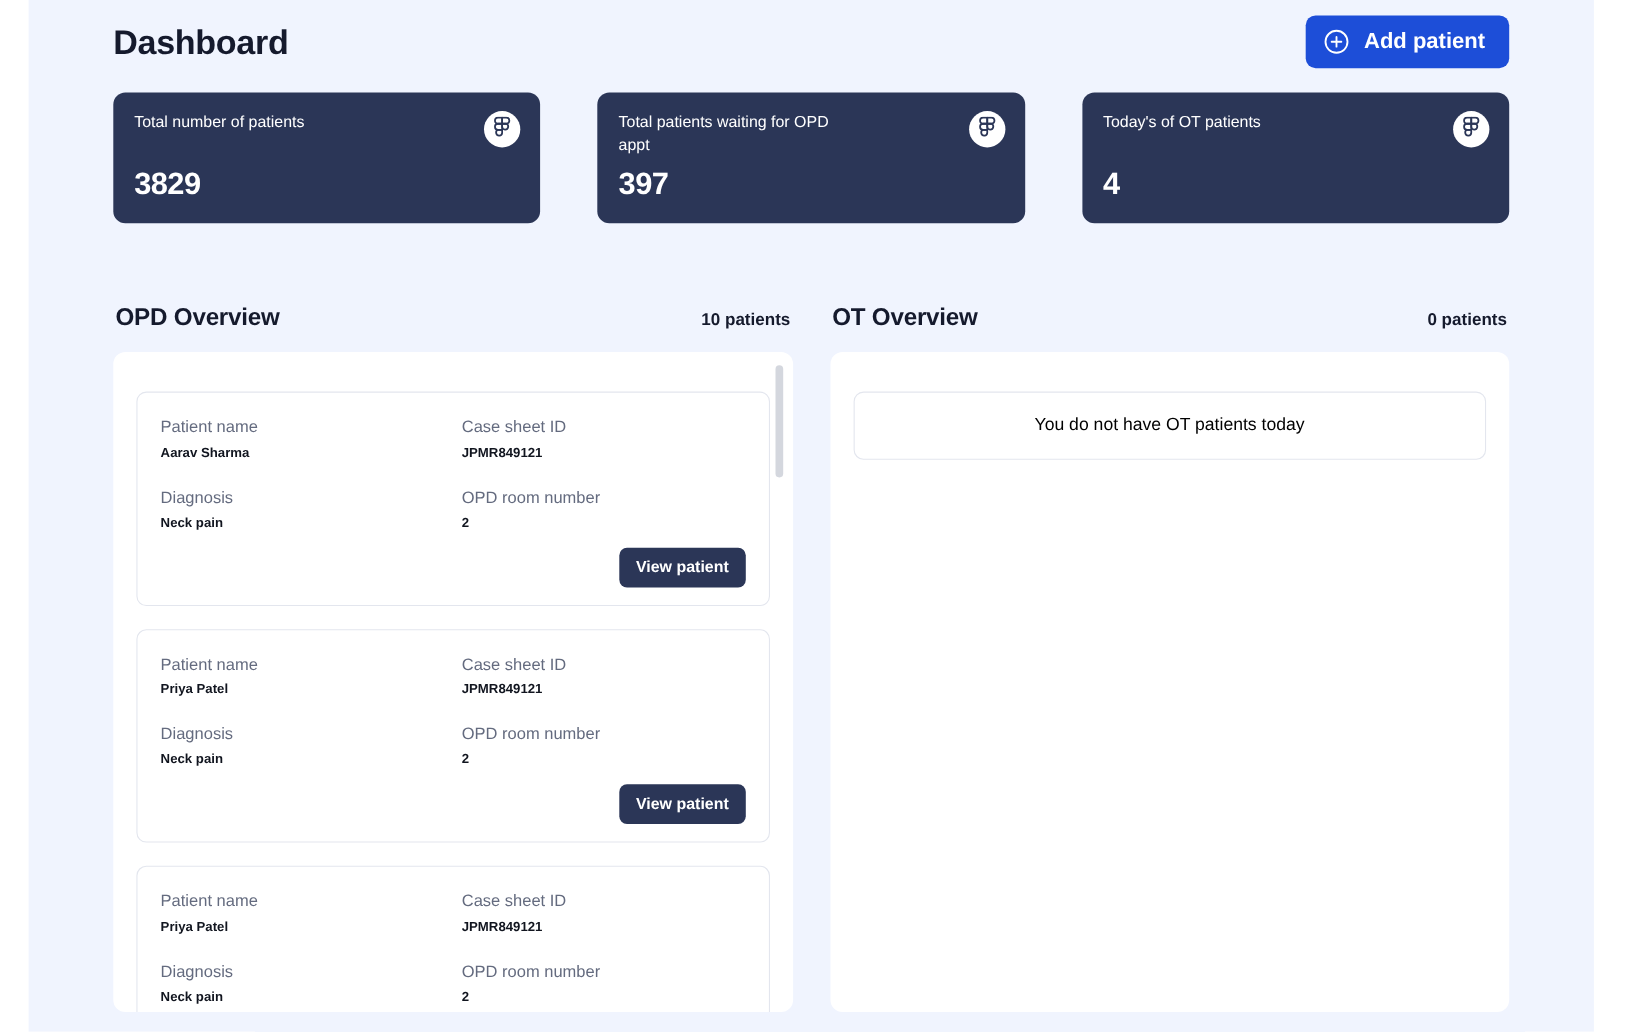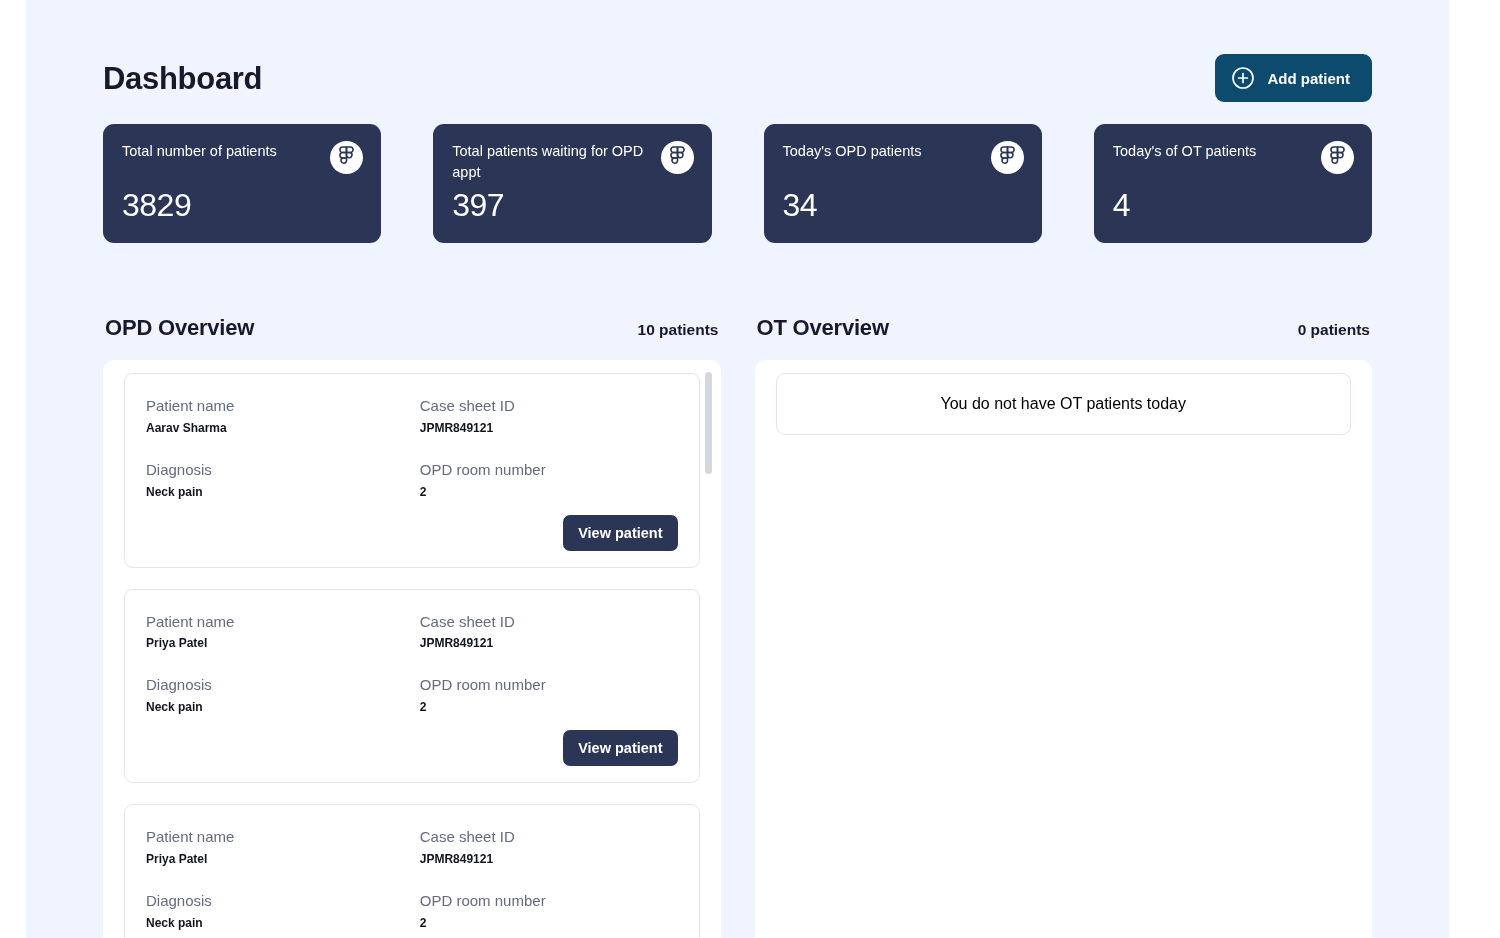--- a/index.html
+++ b/index.html
@@ -29,40 +29,40 @@
     position: relative;
     overflow: hidden;
     padding: 0 77px 0 77px;
   }
 
   
   .page-header {
     display: flex;
     align-items: flex-start;
     justify-content: space-between;
-    padding-top: 60px;
+    padding-top: 20px;
     gap: 19px;
   }
   .page-title {
     font-size: 31px;
     font-weight: bold;
     color: #151a2d;
     letter-spacing: -0.3px;
     line-height: 1.2;
   }
   .add-patient-btn {
     display: inline-flex;
     align-items: center;
     gap: 13px;
-    background: #0c4a6e;
+    background: #1d4ed8;
     color: #ffffff;
     border: none;
     border-radius: 9px;
     padding: 12px 22px 12px 16px;
-    font-size: 15px;
+    font-size: 20px;
     font-weight: bold;
     font-family: "Liberation Sans", sans-serif;
     cursor: pointer;
     margin-top: -6px;
   }
   .plus-circle {
     width: 24px; height: 24px;
     display: inline-flex; align-items: center; justify-content: center;
     flex: 0 0 24px;
   }
@@ -86,22 +86,22 @@
   }
   .stat-label {
     color: #ffffff;
     font-size: 14.5px;
     line-height: 1.45;
     max-width: 215px;
     font-weight: normal;
   }
   .stat-value {
     color: #ffffff;
-    font-size: 32px;
-    font-weight: normal;
+    font-size: 28px;
+    font-weight: bold;
     letter-spacing: -0.5px;
     margin-top: auto;
     line-height: 1;
     padding-bottom: 8px;
   }
   .stat-icon {
     position: absolute;
     top: 17px;
     right: 18px;
     width: 33px; height: 33px;
@@ -139,21 +139,21 @@
   }
 
   .panel {
     background: #ffffff;
     border-radius: 11px;
     position: relative;
     height: 600px;
     overflow: hidden;
   }
   .panel-inner {
-    padding: 13px 21px 0 21px;
+    padding: 36px 21px 0 21px;
     height: 100%;
     overflow: hidden;
   }
 
   
   .patient-card {
     border: 1px solid #e3e6ee;
     border-radius: 9px;
     padding: 20px 21px 16px 21px;
     margin-bottom: 21px;
@@ -275,33 +275,20 @@
           <svg width="17" height="24" viewBox="0 0 17 24" fill="none">
             <path d="M4.7 1h3.8v5.5H4.7A2.75 2.75 0 0 1 4.7 1Z" stroke="#2b3657" stroke-width="1.6" stroke-linejoin="round"></path>
             <path d="M8.5 1h3.8a2.75 2.75 0 0 1 0 5.5H8.5V1Z" stroke="#2b3657" stroke-width="1.6" stroke-linejoin="round"></path>
             <path d="M4.7 6.5h3.8V12H4.7a2.75 2.75 0 0 1 0-5.5Z" stroke="#2b3657" stroke-width="1.6" stroke-linejoin="round"></path>
             <path d="M8.5 6.5h3.8a2.75 2.75 0 1 1-3.8 2.75V6.5Z" stroke="#2b3657" stroke-width="1.6" stroke-linejoin="round"></path>
             <path d="M4.7 12h3.8v2.75a2.75 2.75 0 1 1-3.8-2.75Z" stroke="#2b3657" stroke-width="1.6" stroke-linejoin="round"></path>
           </svg>
         </span>
       </div>
 
-      <div class="stat-card">
-        <div class="stat-label">Today's OPD patients</div>
-        <div class="stat-value">34</div>
-        <span class="stat-icon">
-          <svg width="17" height="24" viewBox="0 0 17 24" fill="none">
-            <path d="M4.7 1h3.8v5.5H4.7A2.75 2.75 0 0 1 4.7 1Z" stroke="#2b3657" stroke-width="1.6" stroke-linejoin="round"></path>
-            <path d="M8.5 1h3.8a2.75 2.75 0 0 1 0 5.5H8.5V1Z" stroke="#2b3657" stroke-width="1.6" stroke-linejoin="round"></path>
-            <path d="M4.7 6.5h3.8V12H4.7a2.75 2.75 0 0 1 0-5.5Z" stroke="#2b3657" stroke-width="1.6" stroke-linejoin="round"></path>
-            <path d="M8.5 6.5h3.8a2.75 2.75 0 1 1-3.8 2.75V6.5Z" stroke="#2b3657" stroke-width="1.6" stroke-linejoin="round"></path>
-            <path d="M4.7 12h3.8v2.75a2.75 2.75 0 1 1-3.8-2.75Z" stroke="#2b3657" stroke-width="1.6" stroke-linejoin="round"></path>
-          </svg>
-        </span>
-      </div>
 
       <div class="stat-card">
         <div class="stat-label">Today's of OT patients</div>
         <div class="stat-value">4</div>
         <span class="stat-icon">
           <svg width="17" height="24" viewBox="0 0 17 24" fill="none">
             <path d="M4.7 1h3.8v5.5H4.7A2.75 2.75 0 0 1 4.7 1Z" stroke="#2b3657" stroke-width="1.6" stroke-linejoin="round"></path>
             <path d="M8.5 1h3.8a2.75 2.75 0 0 1 0 5.5H8.5V1Z" stroke="#2b3657" stroke-width="1.6" stroke-linejoin="round"></path>
             <path d="M4.7 6.5h3.8V12H4.7a2.75 2.75 0 0 1 0-5.5Z" stroke="#2b3657" stroke-width="1.6" stroke-linejoin="round"></path>
             <path d="M8.5 6.5h3.8a2.75 2.75 0 1 1-3.8 2.75V6.5Z" stroke="#2b3657" stroke-width="1.6" stroke-linejoin="round"></path>

